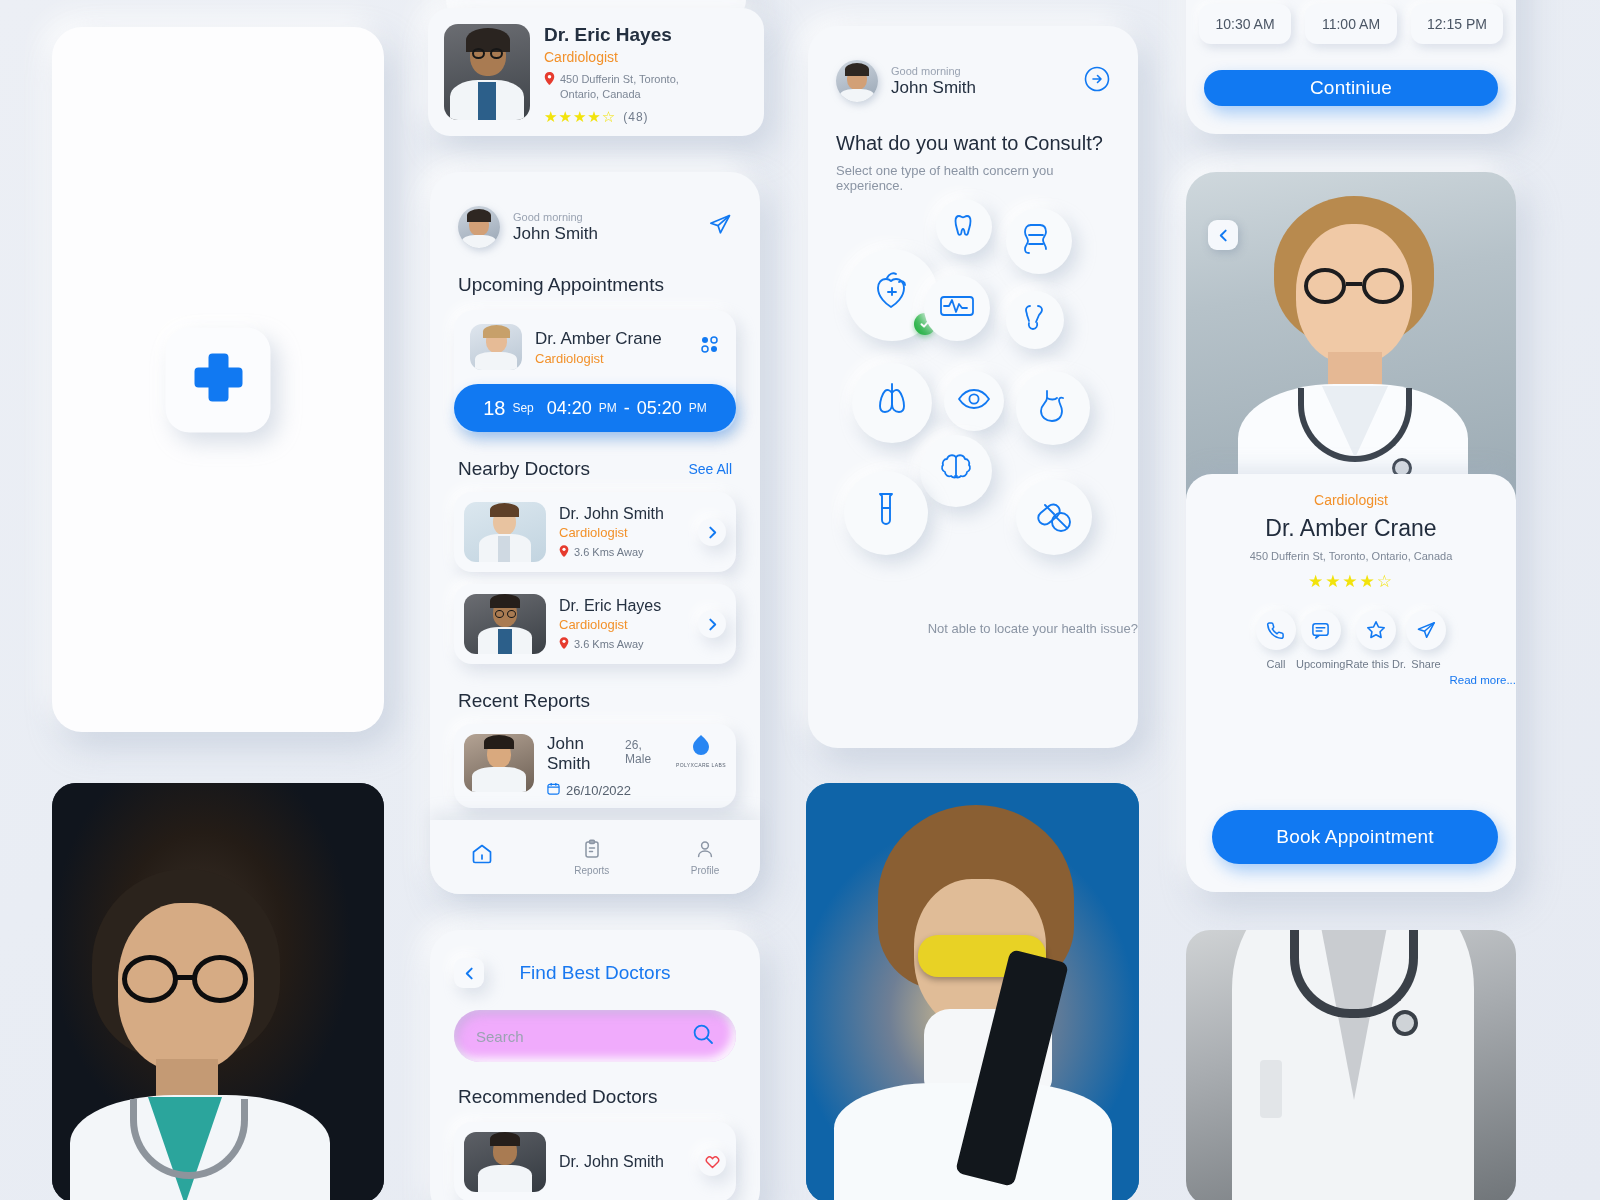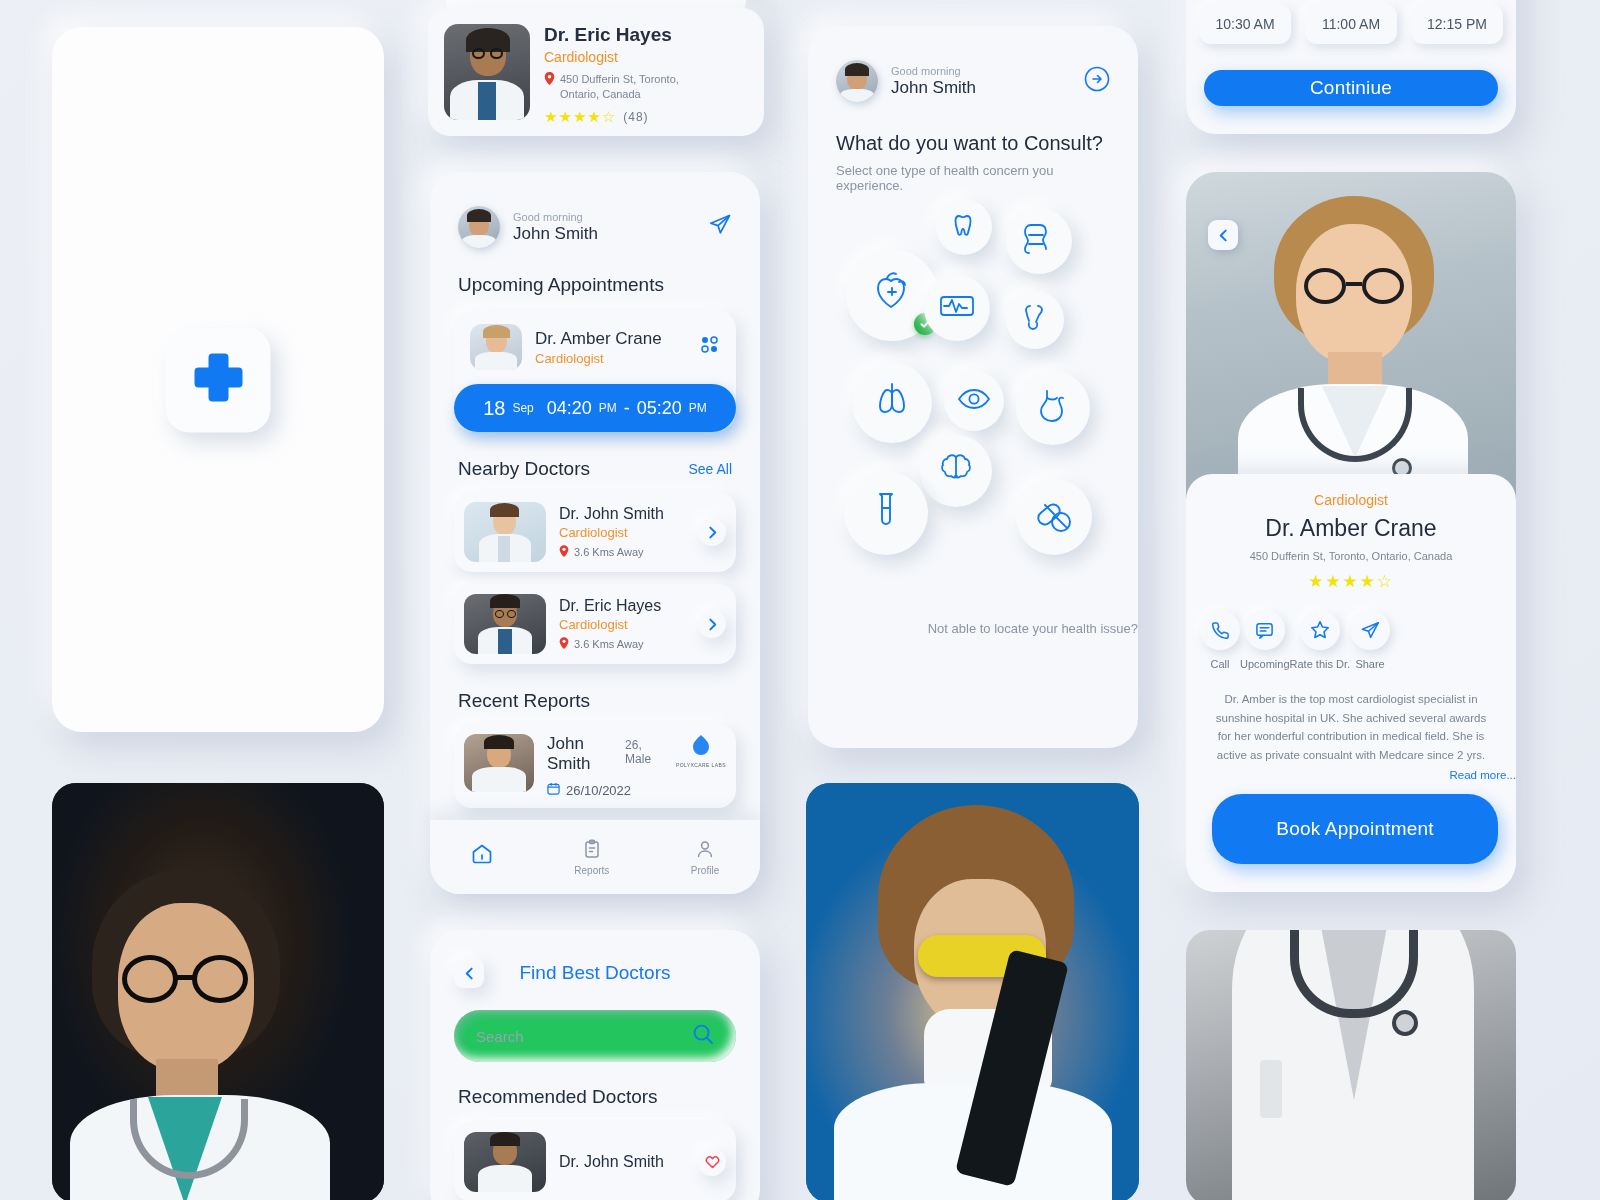--- a/index.html
+++ b/index.html
@@ -22,21 +22,21 @@
     box-shadow: 10px 14px 34px rgba(163,177,198,0.42),
                -8px -10px 26px rgba(255,255,255,0.92);
   }
   .soft {
     background: #f7f9fc;
     border-radius: 18px;
     box-shadow: 5px 7px 16px rgba(163,177,198,0.33),
                -4px -5px 13px rgba(255,255,255,0.95);
   }
   .inset {
-    background: #22c55e;
+    background: #f0abfc;
     border-radius: 18px;
     box-shadow: inset 4px 5px 10px rgba(163,177,198,0.38),
                 inset -4px -4px 10px rgba(255,255,255,0.95);
   }
 
   .blue { color: #1878f0; }
   .orange { color: #f2912a; }
 
   .btn-primary {
     background: #1179f2;
@@ -166,21 +166,21 @@
   #detail-sheet {
     position:absolute; left: 0; top: 302px; width: 330px; height: 418px;
     background:#f7f9fc; border-radius: 26px;
     box-shadow: 0 -6px 20px rgba(163,177,198,0.28);
     padding-top: 18px;
   }
   .det-spec { text-align:center; font-size: 14px; }
   .det-name { text-align:center; font-size: 23px; color:#222d3d; margin-top: 7px; }
   .det-addr { text-align:center; font-size: 11px; color:#7d8796; margin-top: 8px; }
   .det-stars { text-align:center; font-size: 17px; color:#f2e30c; margin-top: 9px; letter-spacing:2px; }
-  .actions { display:flex; justify-content:flex-start; margin-top: 18px; padding: 0 14px; }
+  .actions { display:flex; justify-content:center; margin-top: 18px; padding: 0 14px; }
   .action { display:flex; flex-direction:column; align-items:center; gap:8px; cursor:pointer;}
   .action .ic { width: 40px; height: 40px; border-radius: 50%; background:#f7f9fc;
     box-shadow: 3px 4px 10px rgba(163,177,198,0.36), -3px -3px 9px rgba(255,255,255,0.95);
     display:flex; align-items:center; justify-content:center; }
   .action span { font-size: 11px; color:#6f7a89; }
   .det-bio { padding: 0 26px; margin-top: 20px; font-size: 11.5px; line-height: 1.62; color:#7b8594; text-align:center; }
   .readmore { display:block; text-align:right; font-size: 11.5px; margin-top: 4px; cursor:pointer; }
 
   
   #photo-left   { left: 52px;   top: 783px;  width: 332px; height: 420px; border-radius: 24px; }
@@ -698,24 +698,23 @@
         <span class="ic">
           <svg width="19" height="19" viewBox="0 0 20 20" fill="none" stroke="#1179f2" stroke-width="1.6" stroke-linejoin="round">
             <path d="M18.2 1.8 1.5 8.6l6.4 2.2 2.2 6.4z"></path>
               <path d="M7.9 10.8 18.2 1.8"></path>
           </svg>
         </span>
         <span>Share</span>
       </div>
     </div>
 
-    <div class="det-bio">Dr. Amber is the top most cardiologist specialist in sunshine hospital in UK. She achived several awards for her wonderful contribution in medical field. She is active as private consualnt with Medcare since 2 yrs.</div>
     <a class="readmore blue">Read more...</a>
 
-    <button class="btn-primary" style="position:absolute;left:26px;right:18px;bottom:28px;height:70px;">Book Appointment</button>
+    <button class="btn-primary" style="position:absolute;left:26px;right:18px;bottom:28px;height:54px;">Book Appointment</button>
   </div>
 </div>
 
 <div class="photo" id="photo-left">
   <div class="ph-inner p-left" style="position:relative;">
     <div style="position:absolute;left:40px;top:86px;width:188px;height:190px;background:#2b231c;border-radius:50% 50% 40% 40%;"></div>
     <div style="position:absolute;left:66px;top:120px;width:136px;height:168px;background:#d6ab84;border-radius:46% 46% 44% 44%;"></div>
     <div class="glasses" style="left:70px;top:172px;width:56px;height:48px;border-width:5px;border-color:#0d0d0e;"></div>
     <div class="glasses" style="left:140px;top:172px;width:56px;height:48px;border-width:5px;border-color:#0d0d0e;"></div>
     <div style="position:absolute;left:124px;top:192px;width:18px;height:5px;background:#0d0d0e;"></div>

